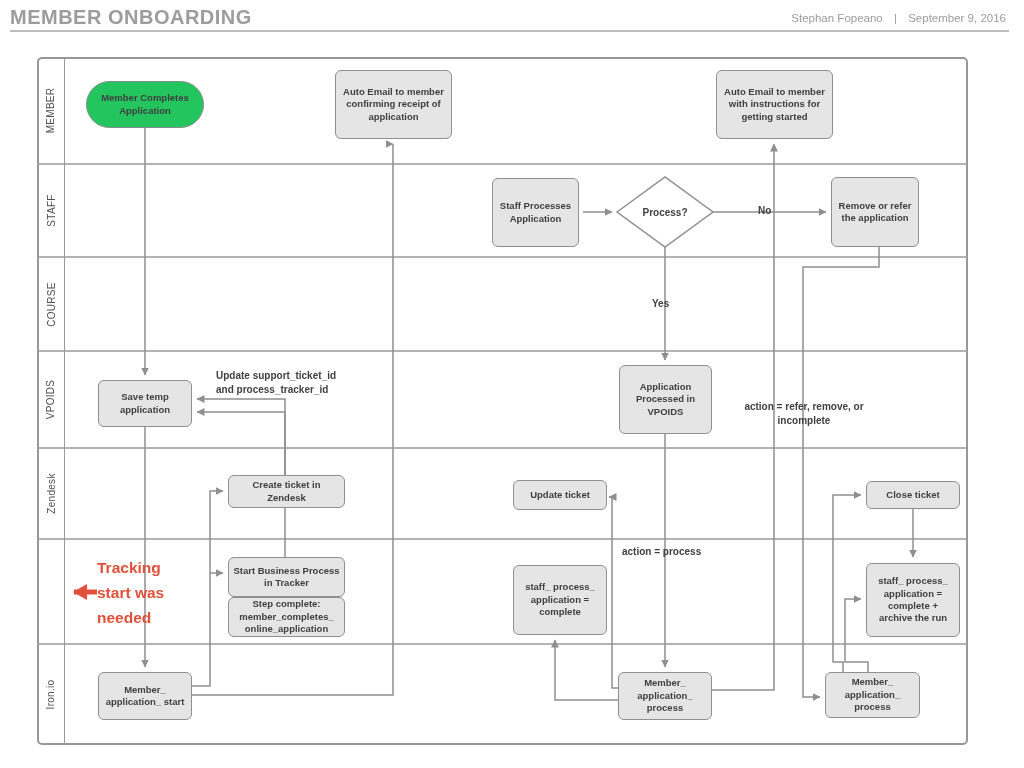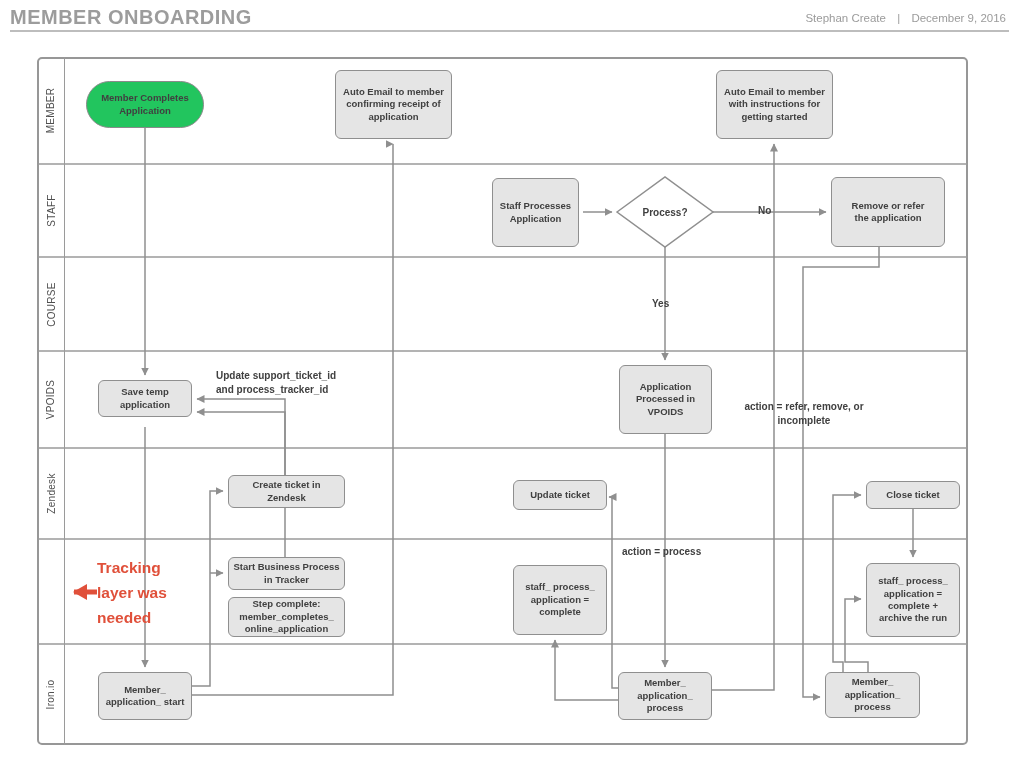--- a/index.html
+++ b/index.html
@@ -29,23 +29,23 @@
   
   .edge-label{position:absolute;font-size:10px;font-weight:bold;color:#404040;white-space:pre-line;line-height:1.35;}
   .edge-label.center{text-align:center;}
   .annotation{position:absolute;left:97px;top:556px;width:110px;font-size:15.5px;font-weight:bold;color:#e0503a;line-height:1.6;white-space:pre-line;}
 </style>
 </head>
 <body>
 
 <div class="hdr-title">MEMBER ONBOARDING</div>
 <div class="hdr-meta">
-  <span>Stephan Create</span>
+  <span>Stephan Fopeano</span>
   <span>|</span>
-  <span>December 9, 2016</span>
+  <span>September 9, 2016</span>
 </div>
 <div class="hdr-rule"></div>
 
 <div class="frame"></div>
 <div class="lane-col"></div>
 
 <div class="lane-label" style="top:57px;height:107px;">
     <span>MEMBER</span>
   </div>
 <div class="lane-label" style="top:164px;height:93px;">
@@ -117,35 +117,35 @@
 <div class="node" style="left:335px;top:70px;width:117px;height:69px;">Auto Email to member
 confirming receipt of
 application</div>
 <div class="node" style="left:716px;top:70px;width:117px;height:69px;">Auto Email to member
 with instructions for
 getting started</div>
 
 <div class="node" style="left:492px;top:178px;width:87px;height:69px;">Staff Processes
 Application</div>
 <div class="diamond-label" style="left:625px;top:198px;width:80px;height:28px;">Process?</div>
-<div class="node" style="left:831px;top:177px;width:114px;height:70px;">Remove or refer
+<div class="node" style="left:831px;top:177px;width:88px;height:70px;">Remove or refer
 the application</div>
 
-<div class="node" style="left:98px;top:380px;width:94px;height:37px;">Save temp
+<div class="node" style="left:98px;top:380px;width:94px;height:47px;">Save temp
 application</div>
 <div class="node" style="left:619px;top:365px;width:93px;height:69px;">Application
 Processed in
 VPOIDS</div>
 
 <div class="node" style="left:228px;top:475px;width:117px;height:33px;">Create ticket in
 Zendesk</div>
 <div class="node" style="left:513px;top:480px;width:94px;height:30px;">Update ticket</div>
 <div class="node" style="left:866px;top:481px;width:94px;height:28px;">Close ticket</div>
 
-<div class="node" style="left:228px;top:557px;width:117px;height:33px;">Start Business Process
+<div class="node" style="left:228px;top:557px;width:117px;height:40px;">Start Business Process
 in Tracker</div>
 <div class="node" style="left:228px;top:597px;width:117px;height:40px;">Step complete:
 member_completes_
 online_application</div>
 <div class="node" style="left:513px;top:565px;width:94px;height:70px;">staff_ process_
 application =
 complete</div>
 <div class="node" style="left:866px;top:563px;width:94px;height:74px;">staff_ process_
 application =
 complete +
@@ -162,14 +162,14 @@
 
 <div class="edge-label" style="left:216px;top:369px;">Update support_ticket_id
 and process_tracker_id</div>
 <div class="edge-label" style="left:758px;top:204px;">No</div>
 <div class="edge-label" style="left:652px;top:297px;">Yes</div>
 <div class="edge-label center" style="left:737px;top:400px;width:134px;">action = refer, remove, or
 incomplete</div>
 <div class="edge-label" style="left:622px;top:501px;margin-top:44px;">action = process</div>
 
 <div class="annotation">Tracking
-layer was
+start was
 needed</div>
 
 </body></html>

